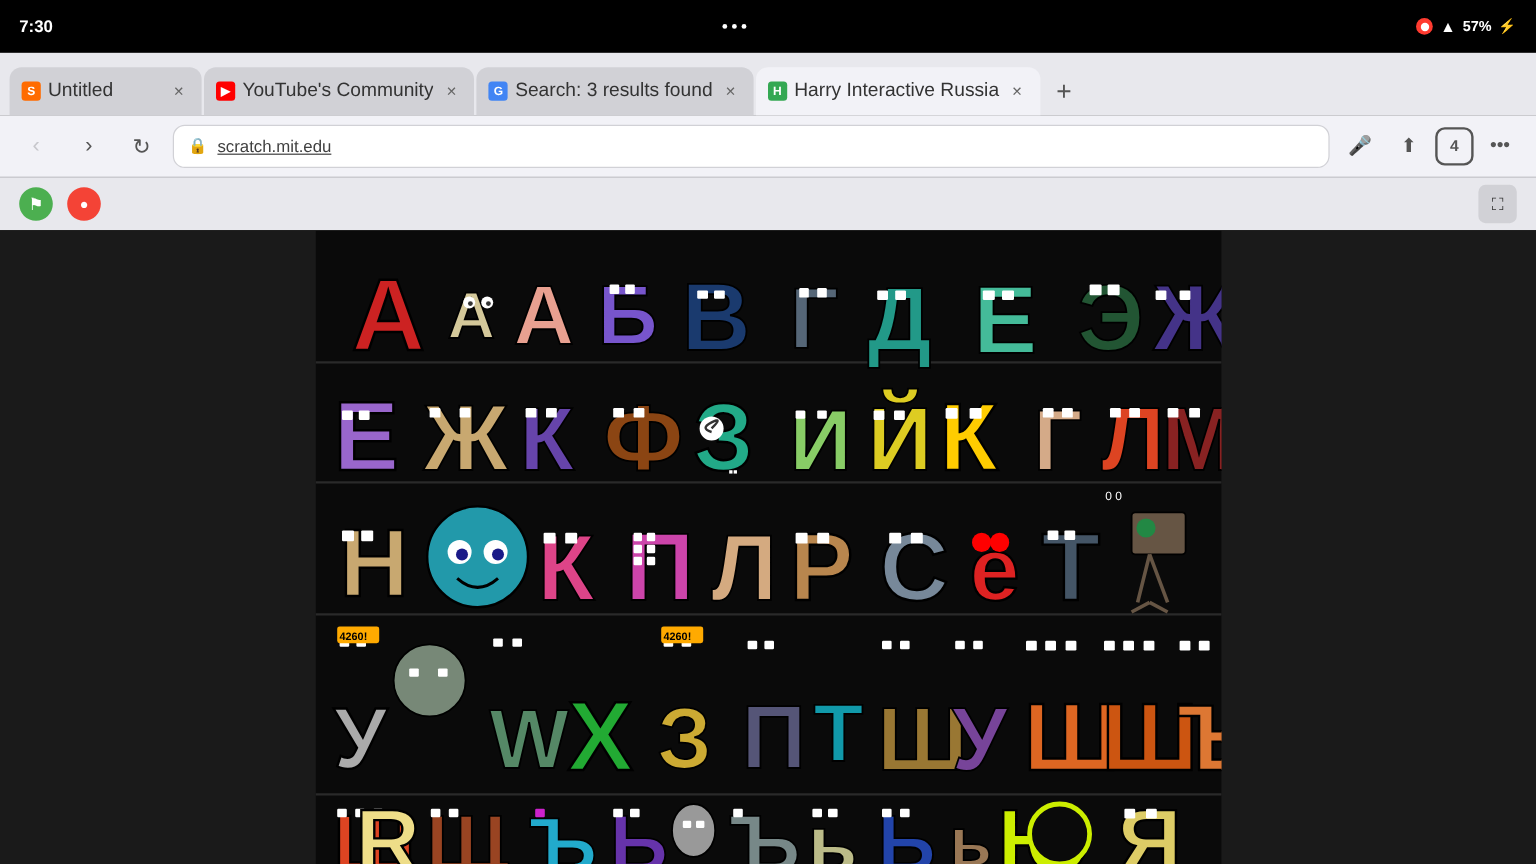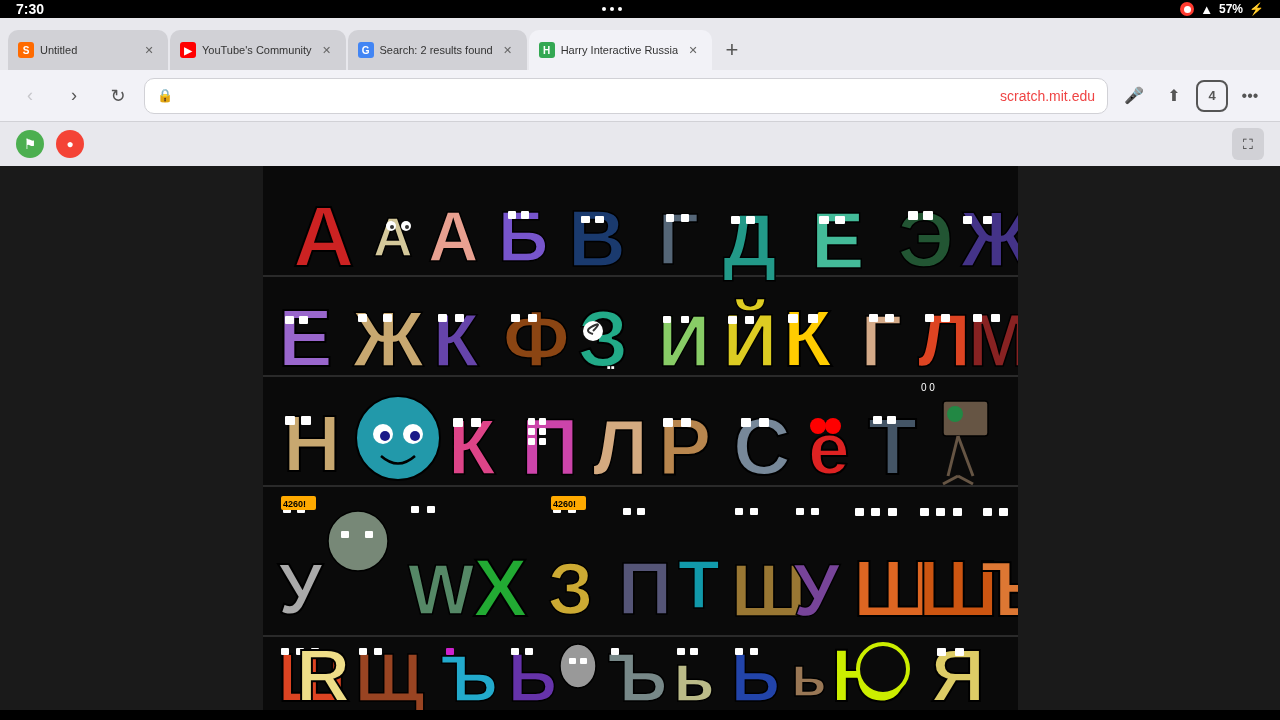--- a/index.html
+++ b/index.html
@@ -7,21 +7,21 @@
       width: 1280px;
       height: 720px;
       background: #000;
       font-family: -apple-system, BlinkMacSystemFont, 'Helvetica Neue', sans-serif;
       overflow: hidden;
     }
 
     
     .status-bar {
       background: #000;
-      height: 18px;
+      height: 44px;
       display: flex;
       align-items: center;
       justify-content: space-between;
       padding: 0 16px;
       color: #fff;
       font-size: 14px;
       font-weight: 600;
     }
     .status-bar-left { display: flex; align-items: center; }
     .status-bar-center { display: flex; align-items: center; gap: 4px; }
@@ -69,21 +69,21 @@
     }
     .tab-favicon.scratch { background: #ff6b00; color: #fff; }
     .tab-favicon.youtube { background: #ff0000; color: #fff; }
     .tab-favicon.google { background: #4285f4; color: #fff; }
     .tab-favicon.harry { background: #34a853; color: #fff; }
     .tab-label {
       flex: 1;
       overflow: hidden;
       text-overflow: ellipsis;
       white-space: nowrap;
-      font-size: 11px;
+      font-size: 16px;
     }
     .tab-close {
       width: 18px;
       height: 18px;
       border-radius: 50%;
       display: flex;
       align-items: center;
       justify-content: center;
       font-size: 11px;
       color: #666;
@@ -131,21 +131,21 @@
       border-radius: 10px;
       display: flex;
       align-items: center;
       padding: 0 12px;
       gap: 8px;
       border: 1px solid #d1d1d6;
       font-size: 14px;
       color: #333;
     }
     .address-bar .lock-icon { color: #666; font-size: 13px; }
-    .address-bar .url-text { flex: 1; text-align: right; font-size: 14px; color: #ef4444; }
+    .address-bar .url-text { flex: 1; text-align: left; font-size: 14px; color: #404040; text-decoration: underline; }
     .nav-actions { display: flex; align-items: center; gap: 4px; }
     .nav-action-btn {
       width: 36px;
       height: 36px;
       display: flex;
       align-items: center;
       justify-content: center;
       border-radius: 8px;
       cursor: pointer;
       color: #555;
@@ -286,21 +286,21 @@
     <span class="tab-label">Untitled</span>
     <div class="tab-close">✕</div>
   </div>
   <div class="tab">
     <div class="tab-favicon youtube">▶</div>
     <span class="tab-label">YouTube's Community</span>
     <div class="tab-close">✕</div>
   </div>
   <div class="tab">
     <div class="tab-favicon google">G</div>
-    <span class="tab-label">Search: 2 results found</span>
+    <span class="tab-label">Search: 3 results found</span>
     <div class="tab-close">✕</div>
   </div>
   <div class="tab active">
     <div class="tab-favicon harry">H</div>
     <span class="tab-label">Harry Interactive Russia</span>
     <div class="tab-close">✕</div>
   </div>
   <div class="tab-new">+</div>
 </div>
 

